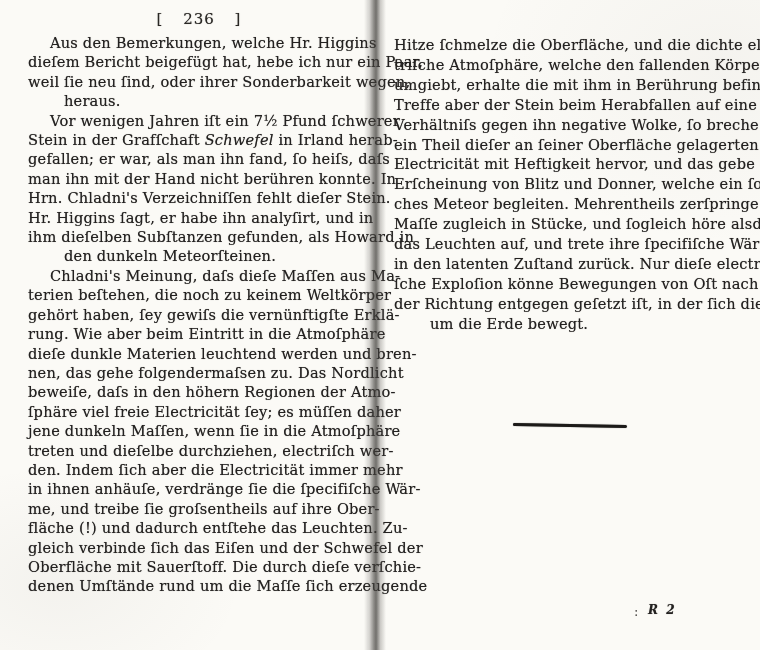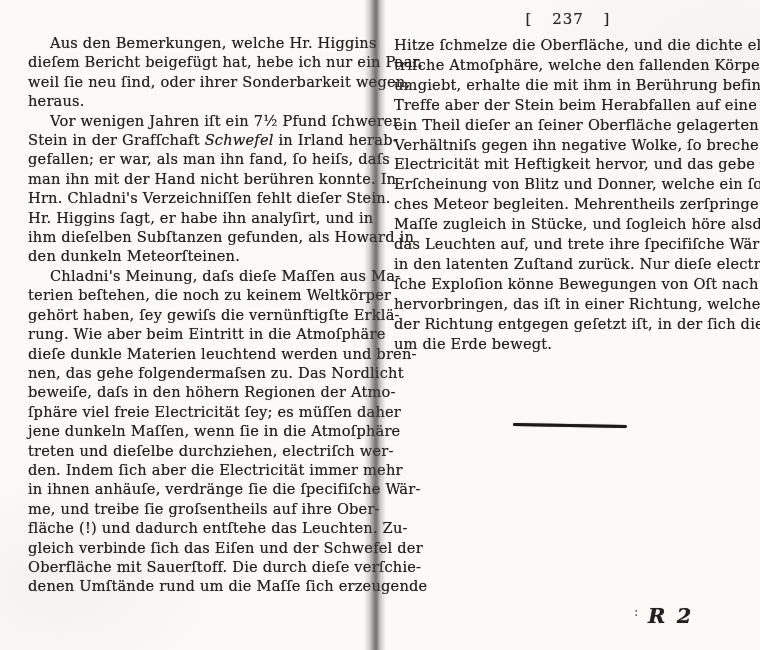--- a/index.html
+++ b/index.html
@@ -26,53 +26,53 @@
   }
   .hdr-left{left:28px; width:342px;}
   .hdr-right{left:394px; width:348px;}
   .col{
     position:absolute; font-size:14.6px; letter-spacing:.2px;
     text-shadow:0 0 .7px rgba(25,23,20,.55);
   }
   .col-left {left:28px;  top:33px; width:342px; line-height:19.4px;}
   .col-right{left:394px; top:35px; width:348px; line-height:19.9px;}
   .line{text-align:justify; text-align-last:justify; white-space:nowrap; overflow:visible;}
-  .line.para-end{text-align:left; text-align-last:left;}
+  .line.para-end{text-align:left; text-align-last:left;margin-left:36px;}
   .line.indent{text-indent:22px;}
   .gutter{
     position:absolute; left:364px; top:0; width:22px; height:650px;
     background:linear-gradient(to right,
       rgba(90,88,84,0) 0%,
       rgba(90,88,84,.25) 25%,
       rgba(70,68,64,.62) 45%,
       rgba(60,58,55,.72) 55%,
       rgba(95,92,88,.30) 75%,
       rgba(110,108,104,0) 100%);
     filter:blur(.4px);
   }
   .divider{
     position:absolute; left:513px; top:424px; width:114px; height:2.6px;
     background:#1c1a18; transform:rotate(1deg); border-radius:2px;
     box-shadow:0 0 1px rgba(20,20,20,.6);
   }
   .signature{
     position:absolute; left:648px; top:603px;
-    font-size:21px; font-style:italic; font-weight:bold;
+    font-size:12px; font-style:italic; font-weight:bold;
     letter-spacing:2px; text-shadow:0 0 .8px rgba(25,23,20,.5);
   }
   .speckle{
     position:absolute; left:634px; top:604px; font-size:13px; color:#4a4845;
   }
 </style>
 </head>
 <body>
 
 <div class="screenshot">
 
-  <div class="page-header hdr-right">[ 237 ]</div>
+  <div class="page-header hdr-left">[ 236 ]</div>
 
   <div class="col col-left">
       <div class="line indent">Aus den Bemerkungen, welche Hr. Higgins</div>
       <div class="line">dieſem Bericht beigefügt hat, hebe ich nur ein Paar,</div>
       <div class="line">weil ſie neu ſind, oder ihrer Sonderbarkeit wegen,</div>
       <div class="line para-end">heraus.</div>
       <div class="line indent">Vor wenigen Jahren iſt ein 7½ Pfund ſchwerer</div>
       <div class="line">Stein in der Grafſchaft <i>Schwefel</i> in Irland herab-</div>
       <div class="line">gefallen; er war, als man ihn fand, ſo heiſs, daſs</div>
       <div class="line">man ihn mit der Hand nicht berühren konnte. In</div>
@@ -97,30 +97,29 @@
       <div class="line">gleich verbinde ſich das Eiſen und der Schwefel der</div>
       <div class="line">Oberfläche mit Sauerſtoff. Die durch dieſe verſchie-</div>
       <div class="line">denen Umſtände rund um die Maſſe ſich erzeugende</div>
     </div>
 
   <div class="col col-right">
       <div class="line">Hitze ſchmelze die Oberfläche, und die dichte elec-</div>
       <div class="line">triſche Atmoſphäre, welche den fallenden Körper</div>
       <div class="line">umgiebt, erhalte die mit ihm in Berührung befind-</div>
       <div class="line">Treffe aber der Stein beim Herabfallen auf eine im</div>
+      <div class="line">Verhältniſs gegen ihn negative Wolke, ſo breche</div>
       <div class="line">ein Theil dieſer an ſeiner Oberfläche gelagerten</div>
-      <div class="line">Verhältniſs gegen ihn negative Wolke, ſo breche</div>
       <div class="line">Electricität mit Heftigkeit hervor, und das gebe die</div>
       <div class="line">Erſcheinung von Blitz und Donner, welche ein ſol-</div>
       <div class="line">ches Meteor begleiten. Mehrentheils zerſpringe die</div>
       <div class="line">Maſſe zugleich in Stücke, und ſogleich höre alsdann</div>
       <div class="line">das Leuchten auf, und trete ihre ſpecifiſche Wärme</div>
       <div class="line">in den latenten Zuſtand zurück. Nur dieſe electri-</div>
       <div class="line">ſche Exploſion könne Bewegungen von Oſt nach Weſt</div>
-      <div class="line">hervorbringen, das iſt in einer Richtung, welche</div>
       <div class="line">der Richtung entgegen geſetzt iſt, in der ſich die Erde</div>
       <div class="line para-end">um die Erde bewegt.</div>
     </div>
 
   <div class="gutter"></div>
 
   <div class="divider"></div>
 
   <div class="speckle">:</div>
   <div class="signature">R 2</div>

